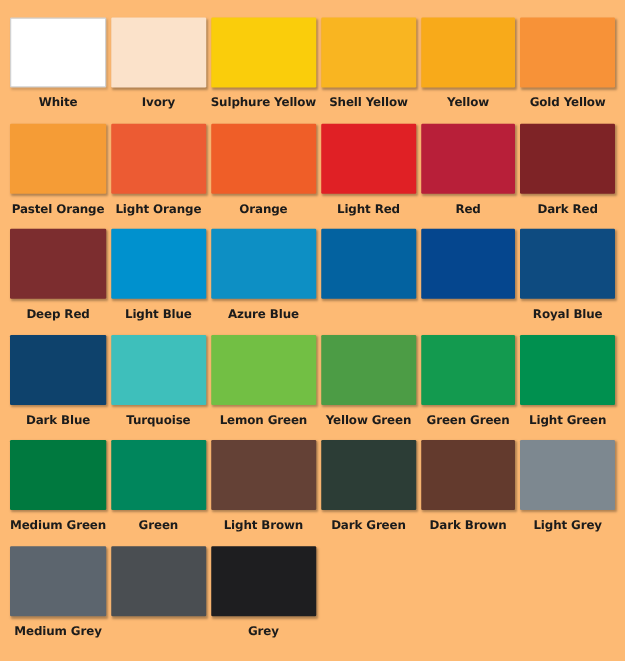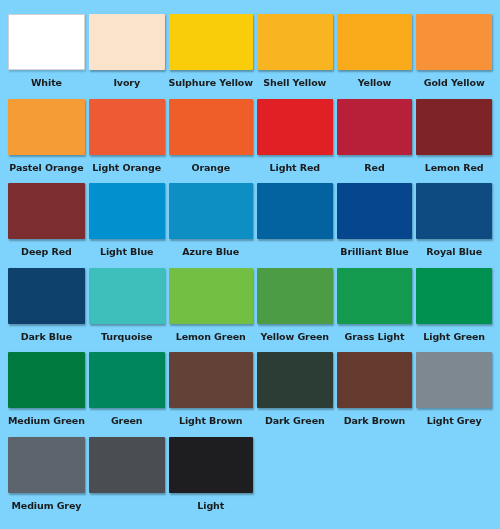--- a/index.html
+++ b/index.html
@@ -11,21 +11,21 @@
     width: 500px;
     height: 529px;
     font-family: "DejaVu Sans", "Liberation Sans", sans-serif;
     overflow: hidden;
   }
 
   #color-chart {
     position: relative;
     width: 500px;
     height: 529px;
-    background: #7dd3fc;
+    background: #fdba74;
     box-sizing: border-box;
     padding: 14px 8px 0 8px;
   }
 
   .swatch-grid {
     display: grid;
     grid-template-columns: repeat(6, 1fr);
     column-gap: 4px;
     row-gap: 0px;
   }
@@ -112,40 +112,39 @@
       <div class="swatch-cell">
         <div class="swatch-chip" style="background-color: rgb(224, 32, 37);"></div>
         <div class="swatch-label">Light Red</div>
       </div>
       <div class="swatch-cell">
         <div class="swatch-chip" style="background-color: rgb(184, 31, 57);"></div>
         <div class="swatch-label">Red</div>
       </div>
       <div class="swatch-cell">
         <div class="swatch-chip" style="background-color: rgb(126, 35, 38);"></div>
-        <div class="swatch-label">Lemon Red</div>
+        <div class="swatch-label">Dark Red</div>
       </div>
       <div class="swatch-cell">
         <div class="swatch-chip" style="background-color: rgb(124, 45, 47);"></div>
         <div class="swatch-label">Deep Red</div>
       </div>
       <div class="swatch-cell">
         <div class="swatch-chip" style="background-color: rgb(0, 145, 206);"></div>
         <div class="swatch-label">Light Blue</div>
       </div>
       <div class="swatch-cell">
         <div class="swatch-chip" style="background-color: rgb(13, 143, 196);"></div>
         <div class="swatch-label">Azure Blue</div>
       </div>
       <div class="swatch-cell">
         <div class="swatch-chip" style="background-color: rgb(3, 98, 160);"></div>
       </div>
       <div class="swatch-cell">
         <div class="swatch-chip" style="background-color: rgb(5, 70, 142);"></div>
-        <div class="swatch-label">Brilliant Blue</div>
       </div>
       <div class="swatch-cell">
         <div class="swatch-chip" style="background-color: rgb(14, 75, 128);"></div>
         <div class="swatch-label">Royal Blue</div>
       </div>
       <div class="swatch-cell">
         <div class="swatch-chip" style="background-color: rgb(14, 66, 108);"></div>
         <div class="swatch-label">Dark Blue</div>
       </div>
       <div class="swatch-cell">
@@ -155,21 +154,21 @@
       <div class="swatch-cell">
         <div class="swatch-chip" style="background-color: rgb(114, 191, 68);"></div>
         <div class="swatch-label">Lemon Green</div>
       </div>
       <div class="swatch-cell">
         <div class="swatch-chip" style="background-color: rgb(76, 156, 69);"></div>
         <div class="swatch-label">Yellow Green</div>
       </div>
       <div class="swatch-cell">
         <div class="swatch-chip" style="background-color: rgb(19, 154, 79);"></div>
-        <div class="swatch-label">Grass Light</div>
+        <div class="swatch-label">Green Green</div>
       </div>
       <div class="swatch-cell">
         <div class="swatch-chip" style="background-color: rgb(0, 144, 79);"></div>
         <div class="swatch-label">Light Green</div>
       </div>
       <div class="swatch-cell">
         <div class="swatch-chip" style="background-color: rgb(0, 121, 63);"></div>
         <div class="swatch-label">Medium Green</div>
       </div>
       <div class="swatch-cell">
@@ -194,21 +193,21 @@
       </div>
       <div class="swatch-cell">
         <div class="swatch-chip" style="background-color: rgb(92, 101, 110);"></div>
         <div class="swatch-label">Medium Grey</div>
       </div>
       <div class="swatch-cell">
         <div class="swatch-chip" style="background-color: rgb(74, 78, 82);"></div>
       </div>
       <div class="swatch-cell">
         <div class="swatch-chip" style="background-color: rgb(30, 30, 32);"></div>
-        <div class="swatch-label">Light</div>
+        <div class="swatch-label">Grey</div>
       </div>
       <div class="swatch-cell empty">
         <div class="swatch-chip"></div>
         <div class="swatch-label"></div>
       </div>
       <div class="swatch-cell empty">
         <div class="swatch-chip"></div>
         <div class="swatch-label"></div>
       </div>
     </div>

